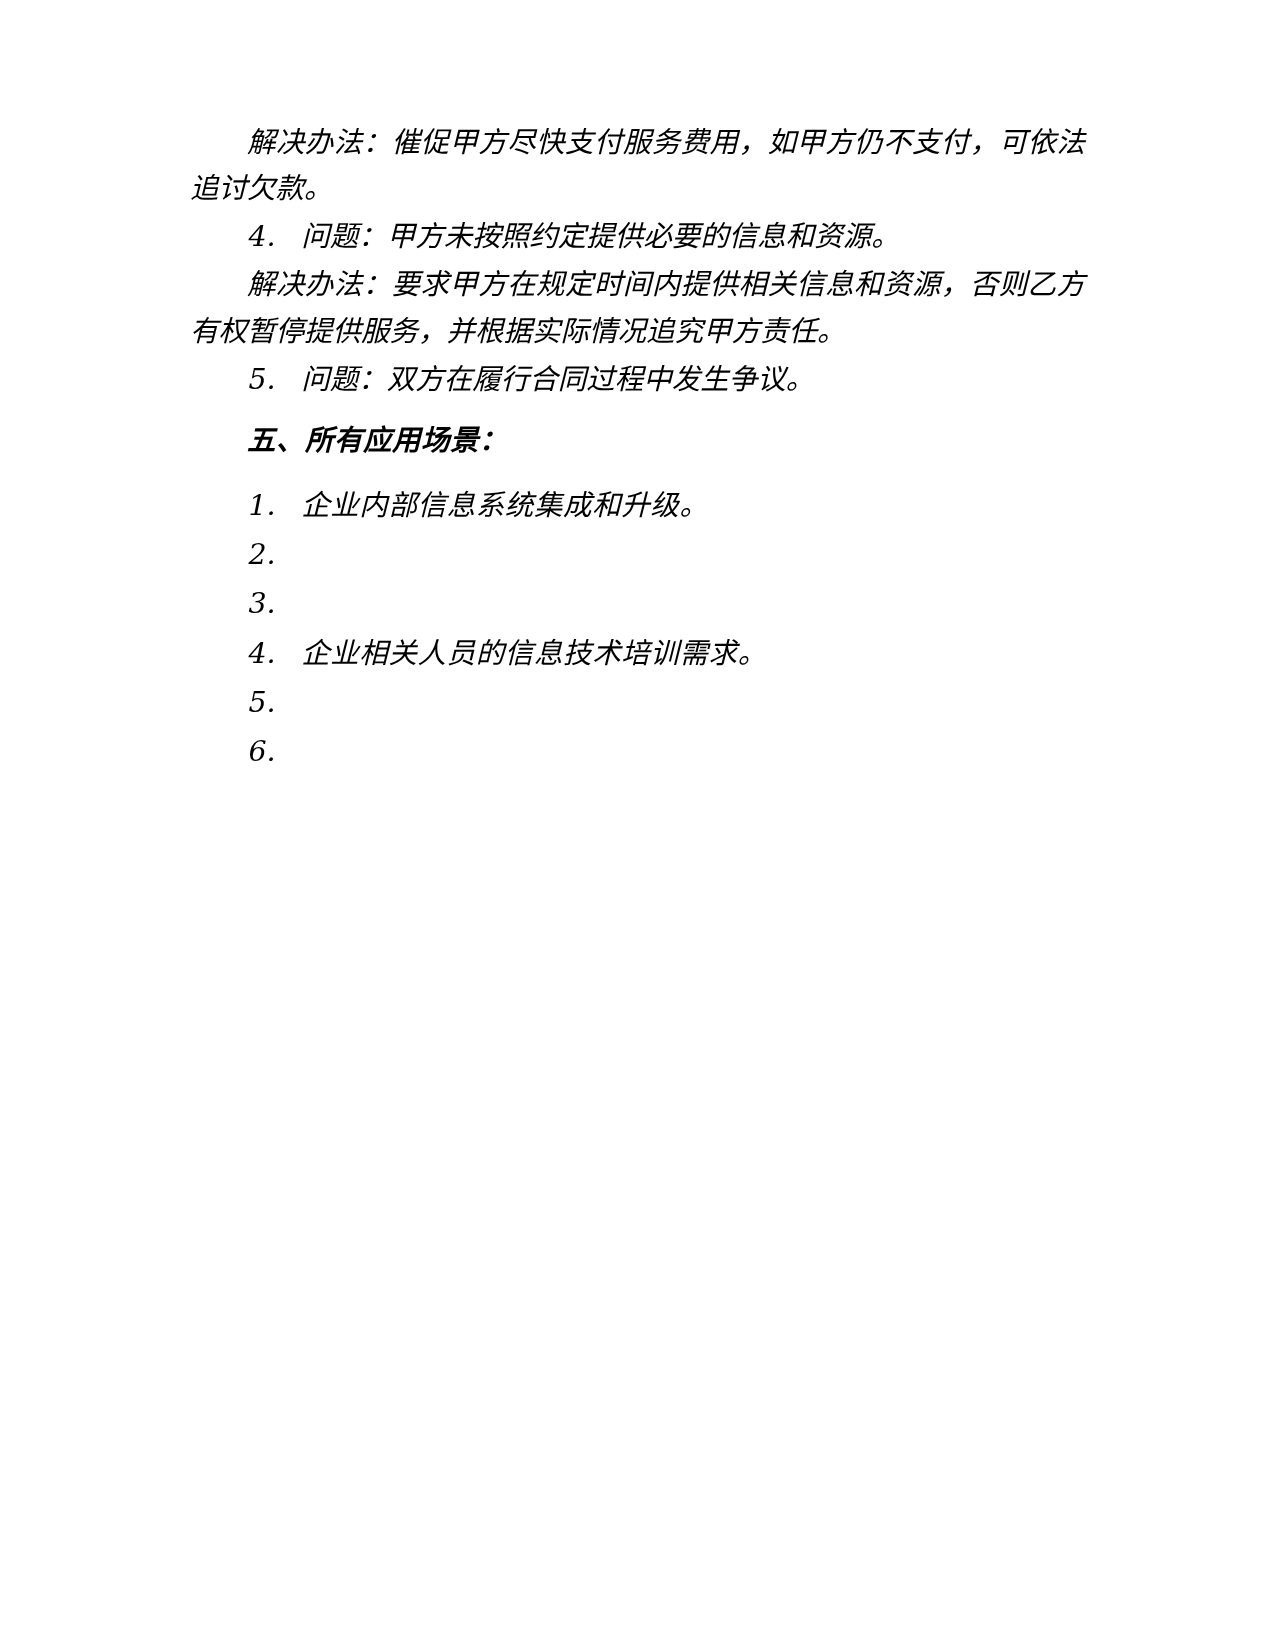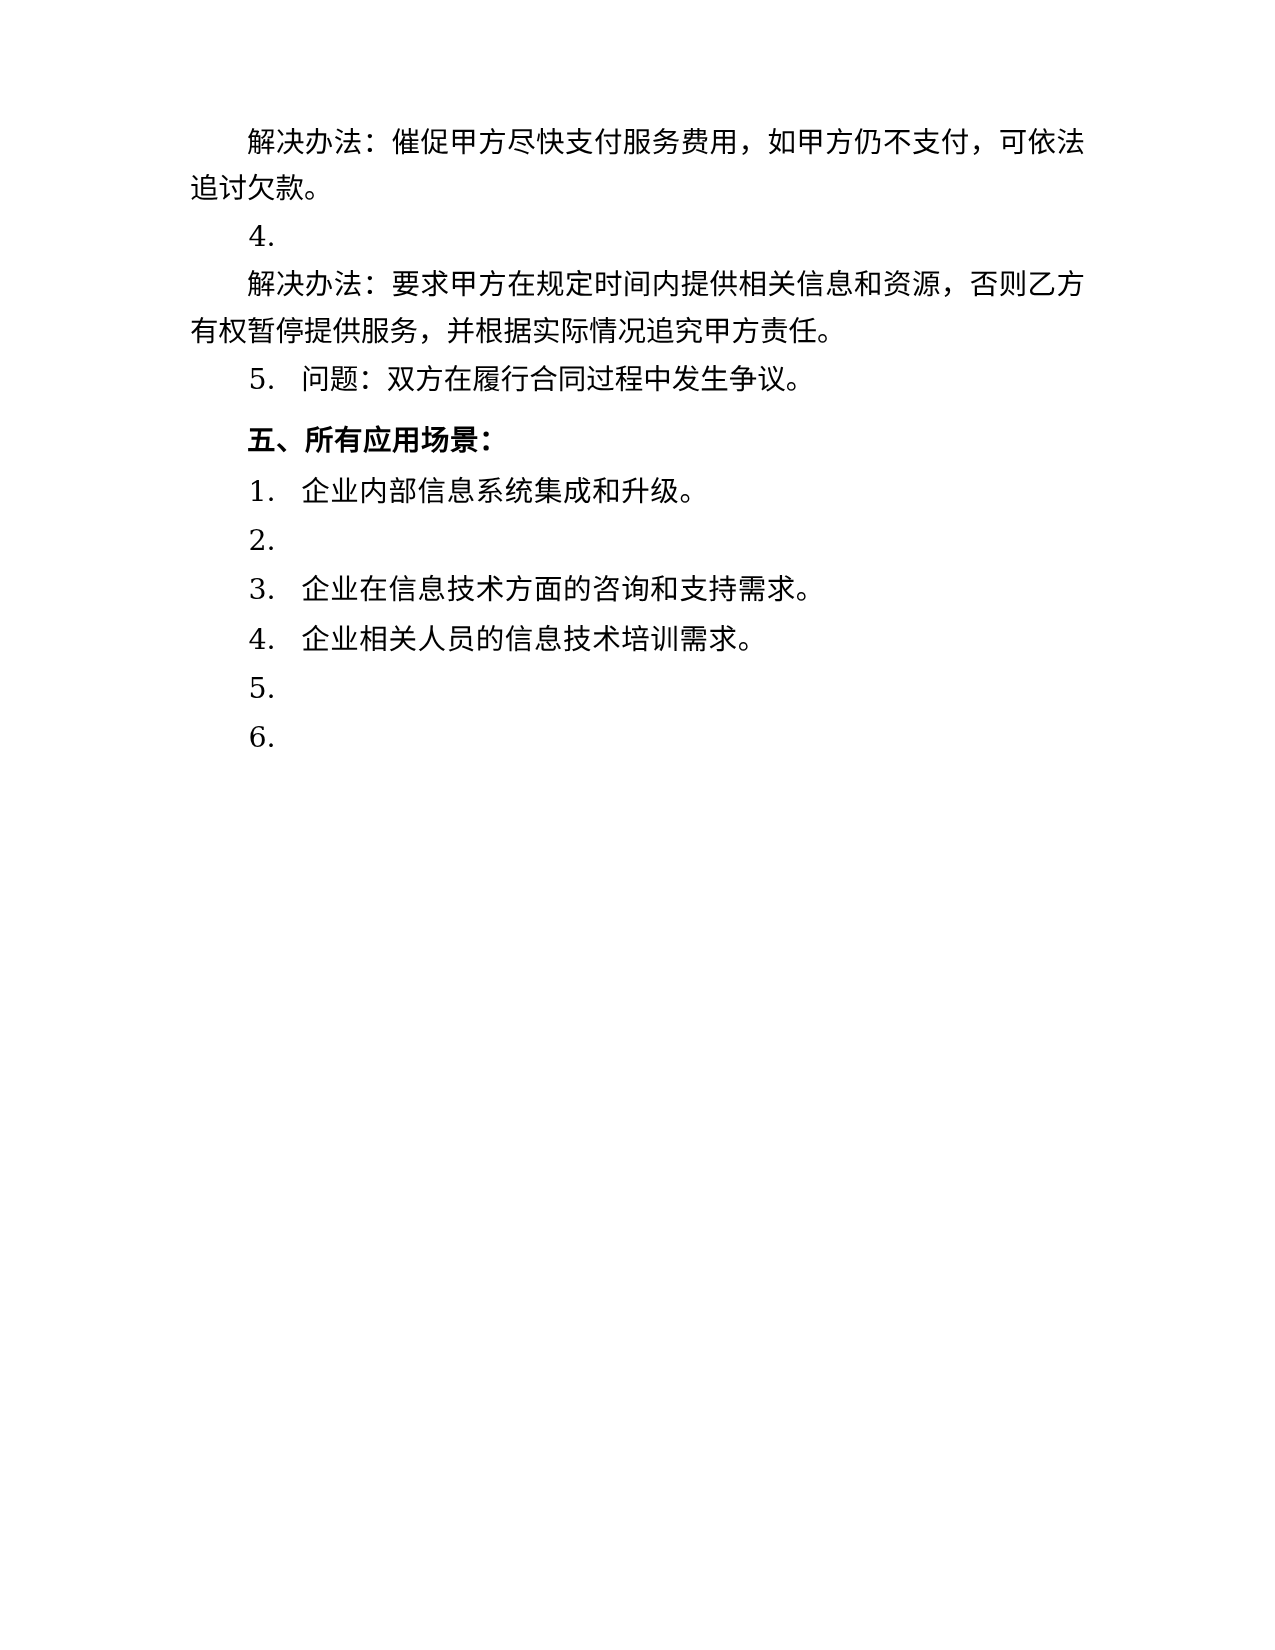--- a/index.html
+++ b/index.html
@@ -13,20 +13,21 @@
     font-family: "DejaVu Serif", "Liberation Serif", serif;
     color: #000000;
     position: relative;
     overflow: hidden;
   }
   .page {
     box-sizing: border-box;
     width: 1275px;
     height: 1324px;
     padding: 120px 190px 0 190px;
+    font-style: italic;
   }
   .doc-body {
     font-size: 28.5px;
     line-height: 1.62;
     text-align: justify;
   }
   .para {
     margin: 0 0 2px 0;
     text-indent: 2em;
   }
@@ -39,21 +40,21 @@
   }
   .numbered .num {
     flex: 0 0 auto;
     min-width: 1.85em;
     white-space: nowrap;
   }
   .numbered .txt {
     flex: 1 1 auto;
   }
   .heading {
-    margin: 14px 0 6px 0;
+    margin: 14px 0 20px 0;
     text-indent: 2em;
     font-weight: bold;
     letter-spacing: 0.5px;
   }
   .list {
     margin: 0;
     padding: 0;
     list-style: none;
   }
   .list li {
@@ -75,20 +76,21 @@
 </head>
 <body>
 
 <div class="page">
   <div class="doc-body">
 
     <p class="para">解决办法：催促甲方尽快支付服务费用，如甲方仍不支付，可依法追讨欠款。</p>
 
     <div class="numbered">
       <span class="num">4.</span>
+      <span class="txt">问题：甲方未按照约定提供必要的信息和资源。</span>
     </div>
 
     <p class="para">解决办法：要求甲方在规定时间内提供相关信息和资源，否则乙方有权暂停提供服务，并根据实际情况追究甲方责任。</p>
 
     <div class="numbered">
       <span class="num">5.</span>
       <span class="txt">问题：双方在履行合同过程中发生争议。</span>
     </div>
 
 
@@ -97,21 +99,20 @@
     <ul class="list">
       <li>
         <span class="num">1.</span>
         <span class="txt">企业内部信息系统集成和升级。</span>
       </li>
       <li>
         <span class="num">2.</span>
       </li>
       <li>
         <span class="num">3.</span>
-        <span class="txt">企业在信息技术方面的咨询和支持需求。</span>
       </li>
       <li>
         <span class="num">4.</span>
         <span class="txt">企业相关人员的信息技术培训需求。</span>
       </li>
       <li>
         <span class="num">5.</span>
       </li>
       <li>
         <span class="num">6.</span>

